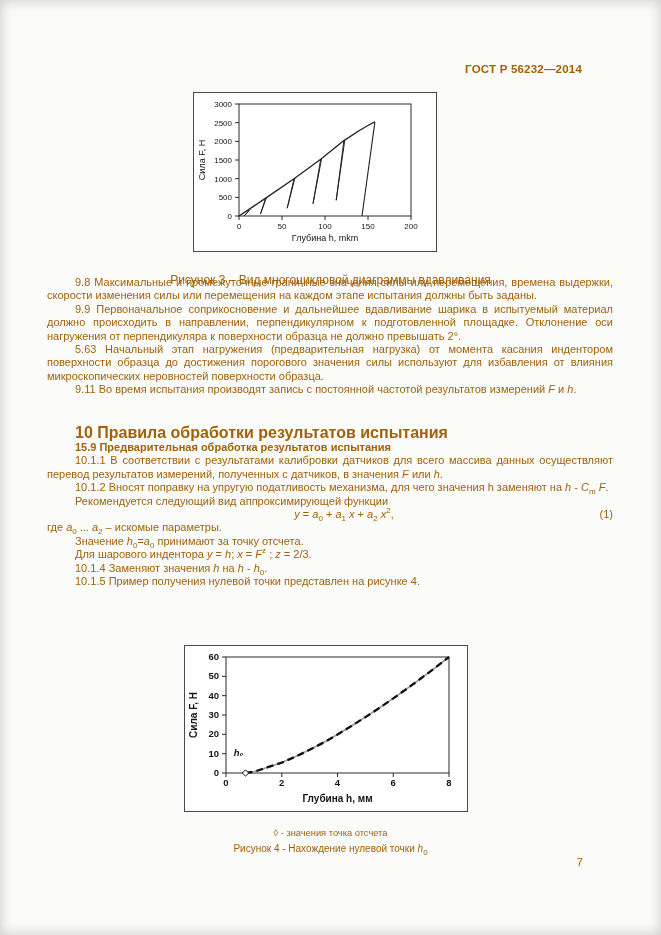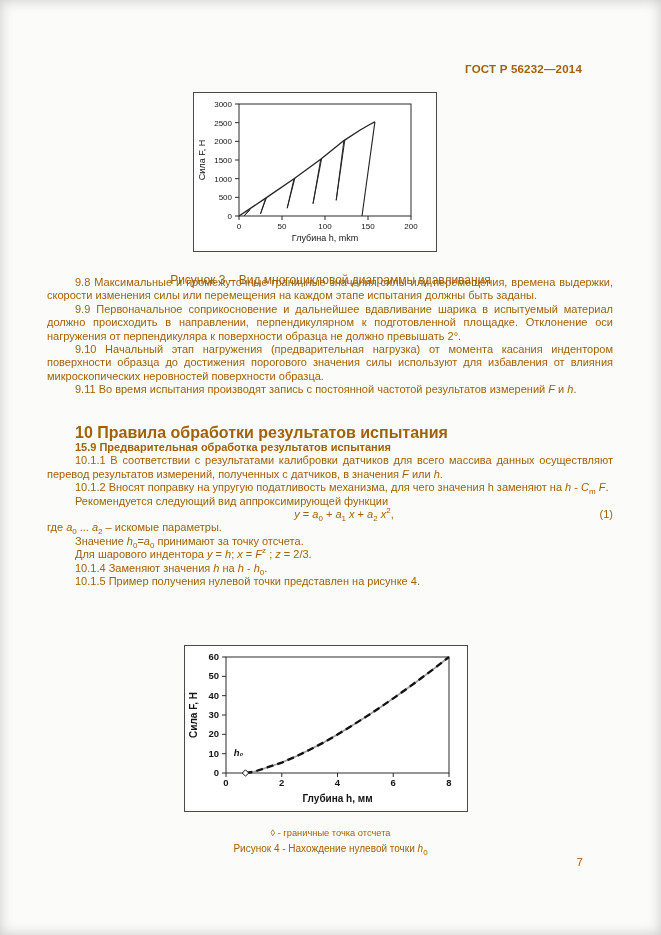--- a/index.html
+++ b/index.html
@@ -73,21 +73,21 @@
         <polyline points="126.7,66.3 119.0,110.7 127.6,65.7" fill="none" stroke="#222222" stroke-width="1" stroke-linejoin="round" stroke-linecap="butt"></polyline>
         <polyline points="149.9,47.6 142.2,107.3 150.8,47.0" fill="none" stroke="#222222" stroke-width="1" stroke-linejoin="round" stroke-linecap="butt"></polyline>
         <polyline points="180.9,28.9 168.0,123.0" fill="none" stroke="#222222" stroke-width="1.1" stroke-linejoin="round" stroke-linecap="butt"></polyline>
       </svg>
   </div>
   <div class="cap" id="cap3">Рисунок 3 – Вид многоцикловой диаграммы вдавливания</div>
 
   <div class="txt" id="block1" style="top:276px">
     <p>9.8 Максимальные и промежуточные граничные значения силы или перемещения, времена выдержки, скорости изменения силы или перемещения на каждом этапе испытания должны быть заданы.</p>
     <p>9.9 Первоначальное соприкосновение и дальнейшее вдавливание шарика в испытуемый материал должно происходить в направлении, перпендикулярном к подготовленной площадке. Отклонение оси нагружения от перпендикуляра к поверхности образца не должно превышать 2°.</p>
-    <p>9.10 Начальный этап нагружения (предварительная нагрузка) от момента касания индентором поверхности образца до достижения порогового значения силы используют для избавления от влияния микроскопических неровностей поверхности образца.</p>
+    <p>5.63 Начальный этап нагружения (предварительная нагрузка) от момента касания индентором поверхности образца до достижения порогового значения силы используют для избавления от влияния микроскопических неровностей поверхности образца.</p>
     <p>9.11 Во время испытания производят запись с постоянной частотой результатов измерений <i>F</i> и <i>h</i>.</p>
   </div>
 
   <div class="txt" id="block2">
     <p class="h10">10 Правила обработки результатов испытания</p>
     <p class="h101">15.9 Предварительная обработка результатов испытания</p>
     <p>10.1.1 В соответствии с результатами калибровки датчиков для всего массива данных осуществляют перевод результатов измерений, полученных с датчиков, в значения <i>F</i> или <i>h</i>.</p>
     <p>10.1.2 Вносят поправку на упругую податливость механизма, для чего значения h заменяют на <i>h</i> - <i>C</i><sub>m</sub> <i>F</i>.</p>
     <p>Рекомендуется следующий вид аппроксимирующей функции</p>
     <p class="eqrow">
@@ -129,18 +129,18 @@
         <line x1="264" y1="127" x2="264" y2="131" stroke="#2a2a2a" stroke-width="1"></line>
         <text x="264" y="140" text-anchor="middle" font-size="9.5" font-weight="bold">8</text>
         <text x="152.5" y="156" text-anchor="middle" font-size="10" font-weight="bold">Глубина h, мм</text>
         <text x="12" y="69" text-anchor="middle" font-size="10" font-weight="bold" transform="rotate(-90 12 69)">Сила F, Н</text>
         <polyline points="60.5,127.0 68.9,125.8 82.8,121.2 96.8,116.6 110.7,110.6 124.6,103.8 138.6,96.5 152.5,88.5 166.4,80.0 180.4,71.1 194.3,62.0 208.3,52.4 222.2,42.5 236.1,32.3 250.1,21.8 264.0,11.0" fill="none" stroke="#9a9a9a" stroke-width="1.6" stroke-linejoin="round" stroke-linecap="butt"></polyline>
         <polyline points="60.5,127.0 68.9,125.8 82.8,121.2 96.8,116.6 110.7,110.6 124.6,103.8 138.6,96.5 152.5,88.5 166.4,80.0 180.4,71.1 194.3,62.0 208.3,52.4 222.2,42.5 236.1,32.3 250.1,21.8 264.0,11.0" fill="none" stroke="#111111" stroke-width="2.3" stroke-linejoin="round" stroke-linecap="butt" stroke-dasharray="7,4"></polyline>
         <path d="M57.3125,127 L60.5125,123.8 L63.712500000000006,127 L60.5125,130.2 Z" fill="#ffffff" stroke="#111111" stroke-width="1"></path>
         <text x="48.805" y="109.6" font-size="9.5" font-style="italic" font-weight="bold">h₀</text>
       </svg>
   </div>
-  <div class="cap" id="fig4-legend2">◊ - граничные точка отсчета</div>
+  <div class="cap" id="fig4-legend2">◊ - значения точка отсчета</div>
   <div class="cap" id="cap4">Рисунок 4 - Нахождение нулевой точки <i>h</i><sub>0</sub></div>
 
   <div class="pagenum">7</div>
 
 </div>
 
 </body></html>

